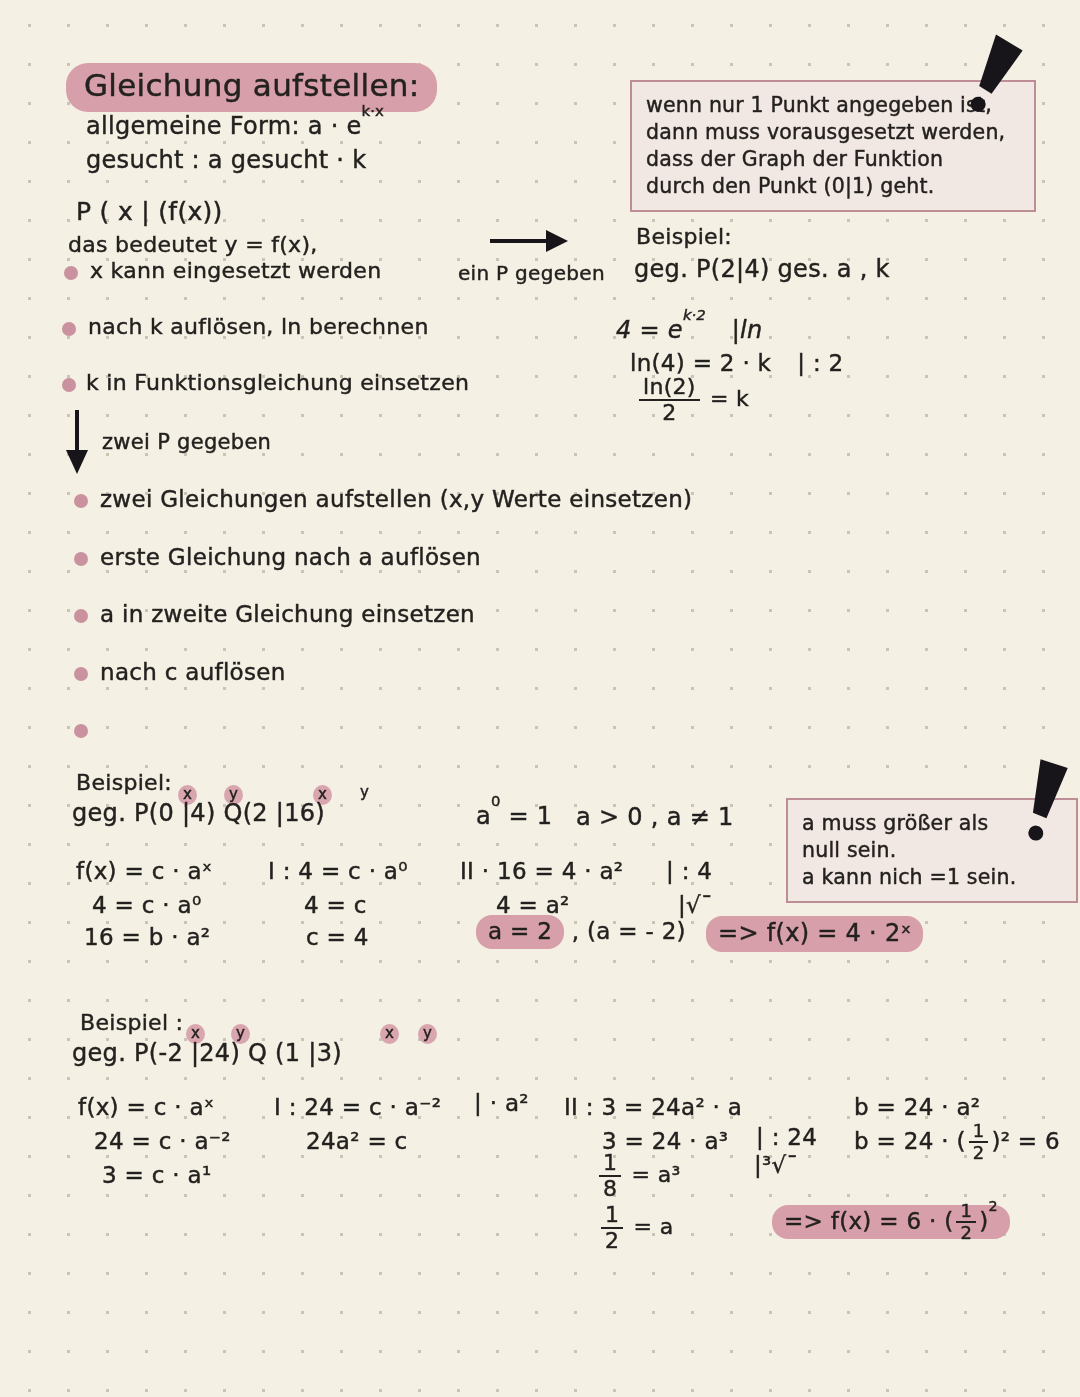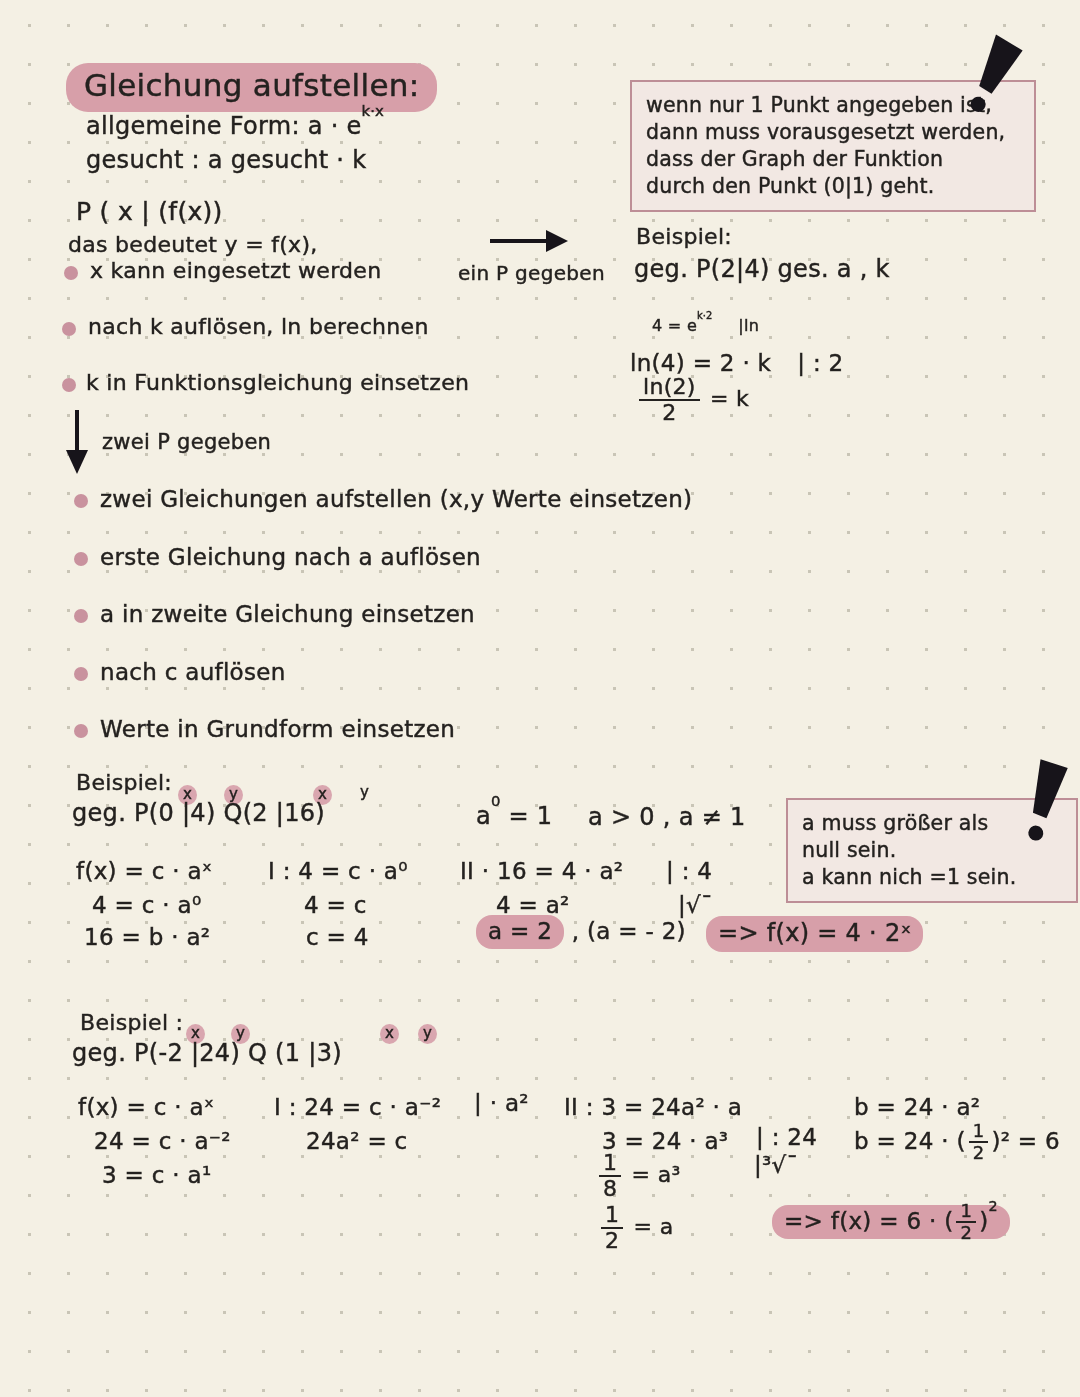--- a/index.html
+++ b/index.html
@@ -72,21 +72,21 @@
     <div>durch den Punkt (0|1) geht.</div>
   </div>
   <svg class="excl" style="left:968px;top:34px;transform:rotate(16deg);" width="54" height="88" viewBox="0 0 54 88">
     <polygon points="16,2 46,10 28,60 14,56" fill="#17141a"></polygon>
     <circle cx="18" cy="74" r="7.5" fill="#17141a"></circle>
   </svg>
 
   <div class="t" style="left:636px;top:224px;font-size:22px;">Beispiel:</div>
   <div class="t" style="left:634px;top:256px;font-size:24px;">geg.  P(2|4)     ges. a , k</div>
 
-  <div class="t" style="left:652px;top:316px;font-size:16px;">
+  <div class="t" style="left:616px;top:316px;font-size:24px;font-style:italic;">
     <span>4 = e</span><sup class="sp">k·2</sup><span class="op">|ln</span>
   </div>
   <div class="t" style="left:630px;top:350px;font-size:23px;">
     <span>ln(4) = 2 · k</span><span class="op">| : 2</span>
   </div>
   <div class="t" style="left:636px;top:376px;font-size:22px;">
     <span class="frac"><span class="fn">ln(2)</span><span class="fd">2</span></span><span> = k</span>
   </div>
 
   <div class="arrD" style="left:66px;top:410px;">
@@ -101,33 +101,32 @@
   <span class="bdot" style="left:74px;top:552px;"></span>
   <div class="t" style="left:100px;top:544px;font-size:23px;">erste Gleichung nach a auflösen</div>
 
   <span class="bdot" style="left:74px;top:609px;"></span>
   <div class="t" style="left:100px;top:601px;font-size:23px;">a in zweite Gleichung einsetzen</div>
 
   <span class="bdot" style="left:74px;top:667px;"></span>
   <div class="t" style="left:100px;top:659px;font-size:23px;">nach c auflösen</div>
 
   <span class="bdot" style="left:74px;top:724px;"></span>
-  <div class="t" style="left:100px;top:716px;font-size:23px;">Werte in Grundform einsetzen</div>
 
   <div class="t" style="left:76px;top:770px;font-size:22px;">Beispiel:</div>
   <span class="xy blob" style="left:178px;top:785px;">x</span>
   <span class="xy blob" style="left:224px;top:785px;">y</span>
   <span class="xy blob" style="left:313px;top:785px;">x</span>
   <span class="xy" style="left:360px;top:783px;">y</span>
   <div class="t" style="left:72px;top:800px;font-size:24px;">geg.  P(0 |4)     Q(2 |16)</div>
 
   <div class="t" style="left:476px;top:802px;font-size:24px;">
     <span>a</span><sup class="sp">0</sup><span> = 1</span>
   </div>
-  <div class="t" style="left:588px;top:804px;font-size:24px;">a &gt; 0 , a ≠ 1</div>
+  <div class="t" style="left:576px;top:804px;font-size:24px;">a &gt; 0 , a ≠ 1</div>
 
   <div class="nbox" style="left:786px;top:798px;width:260px;">
     <div>a muss größer als</div>
     <div>null sein.</div>
     <div>a kann nich =1 sein.</div>
   </div>
   <svg class="excl" style="left:1022px;top:758px;transform:rotate(6deg);" width="48" height="90" viewBox="0 0 48 90">
     <polygon points="14,2 42,8 26,60 12,56" fill="#17141a"></polygon>
     <circle cx="17" cy="76" r="7.5" fill="#17141a"></circle>
   </svg>

